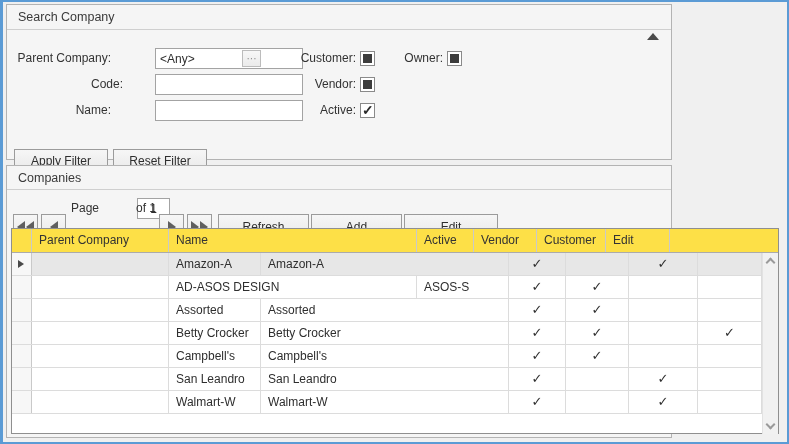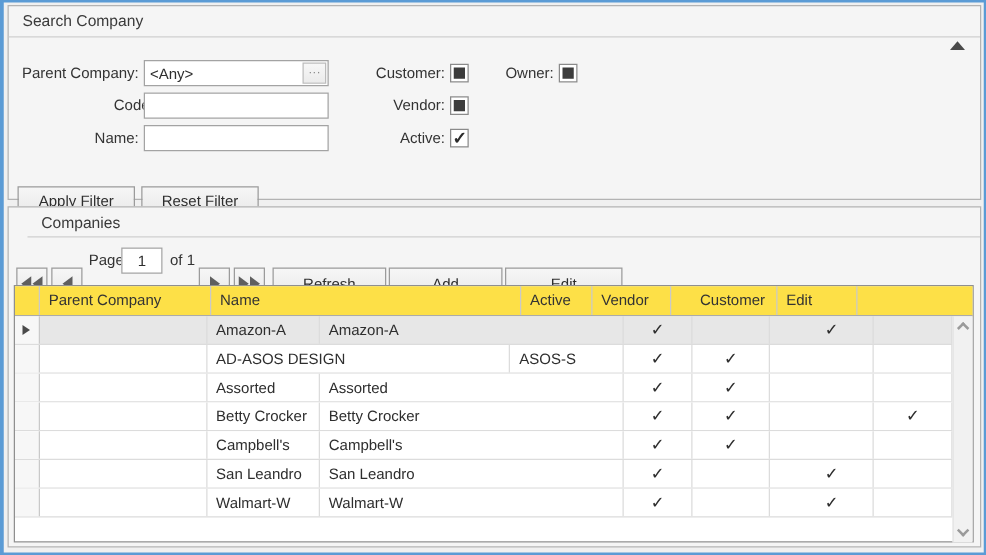--- a/index.html
+++ b/index.html
@@ -3,35 +3,35 @@
 <meta charset="utf-8">
 <style>
   * { margin:0; padding:0; box-sizing:border-box; }
   html,body { width:789px; height:444px; }
   body { font-family:"Liberation Sans", sans-serif; font-size:12px; color:#2e2e2e; }
 
   .window { position:relative; width:789px; height:444px; background:#f0f0f0;
             border:2px solid #5b9bd5; border-left-width:3px; overflow:hidden; }
 
   
-  .panel { position:absolute; left:3px; width:779px; background:#f5f5f5;
+  .panel { position:absolute; left:3px; width:666px; background:#f5f5f5;
            border:1px solid #b3b3b3; }
   .panel-header { position:relative; height:25px; line-height:24px; padding-left:11px;
                   color:#3a3a3a; border-bottom:1px solid #cfcfcf; font-size:12.5px; }
   #search-panel { top:2px; height:156px; }
-  #companies-panel { top:163px; height:273px;padding-left:15px; }
+  #companies-panel { top:163px; height:273px; }
 
   .collapse-btn { position:absolute; right:12px; top:9px; width:12px; height:8px; cursor:pointer; }
   .tri-up { width:0; height:0; border-left:6px solid transparent; border-right:6px solid transparent;
             border-bottom:7px solid #4a4a4a; }
 
   
   .frm-label { position:absolute; text-align:right; line-height:21px; color:#333; }
   .txt { position:absolute; height:21px; border:1px solid #a3a3a3; background:#fff;
-         font-family:"Liberation Sans", sans-serif; font-size:12px; padding:0 4px; color:#2e2e2e; }
+         font-family:"Liberation Sans", sans-serif; font-size:12px; padding:0 4px; color:#2e2e2e;margin-left:40px; }
   .combo-wrap { position:absolute; width:148px; height:21px; }
   .combo-wrap .txt { position:absolute; left:0; top:0; width:148px; }
   .browse { position:absolute; right:2px; top:2px; width:19px; height:17px;
             background:linear-gradient(#f7f7f7,#ebebeb); border:1px solid #bcbcbc;
             color:#8a8a8a; font-size:10px; line-height:14px; text-align:center; cursor:pointer; }
 
   .cb-label { position:absolute; text-align:right; line-height:15px; color:#333; }
   .cb { position:absolute; width:15px; height:15px; background:#fff; border:1px solid #8a8a8a;
         cursor:pointer; }
   .cb.indeterminate::after { content:''; position:absolute; left:2px; top:2px; right:2px; bottom:2px;
@@ -79,21 +79,21 @@
   .row-ind { position:absolute; left:6px; top:7px; width:0; height:0;
              border-top:4px solid transparent; border-bottom:4px solid transparent;
              border-left:6px solid #4a4a4a; }
 
   .c-rowhdr  { width:20px; }
   .c-parent  { width:137px; }
   .c-code    { width:92px; }
   .c-name    { width:248px; }
   .c-active  { width:57px; }
   .c-vendor  { width:63px; }
-  .c-customer{ width:69px;margin-left:16px; }
+  .c-customer{ width:69px; }
   .c-owner   { width:64px; }
   .c-scroll  { width:16px; border-right:none; }
 
   .grid-scrollbar { position:relative; width:16px; background:#f1f1f1; border-left:1px solid #e2e2e2; }
   .sb-btn { position:absolute; left:0; width:16px; height:16px; cursor:pointer; }
   .sb-up { top:0; } .sb-down { bottom:0; }
   .chev { position:absolute; left:4px; width:7px; height:7px; border-right:2px solid #9a9a9a;
           border-bottom:2px solid #9a9a9a; }
   .chev-up   { top:6px; transform:rotate(-135deg); }
   .chev-down { top:3px; transform:rotate(45deg); }

